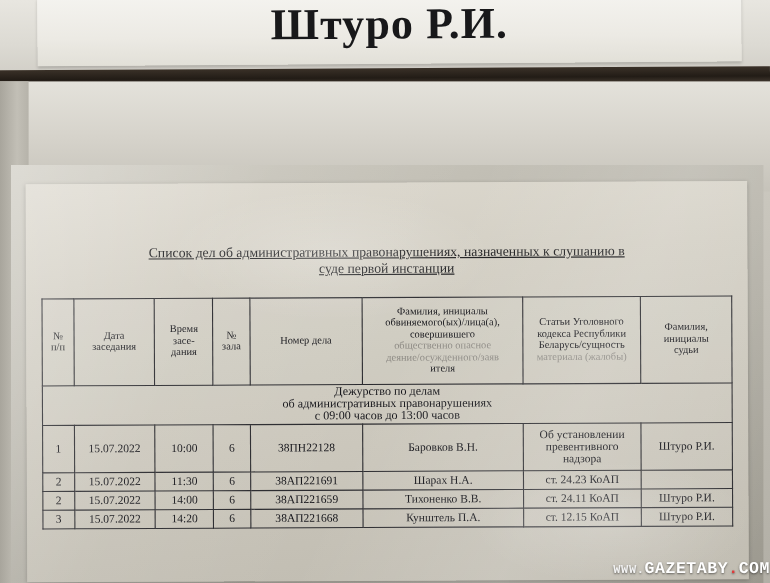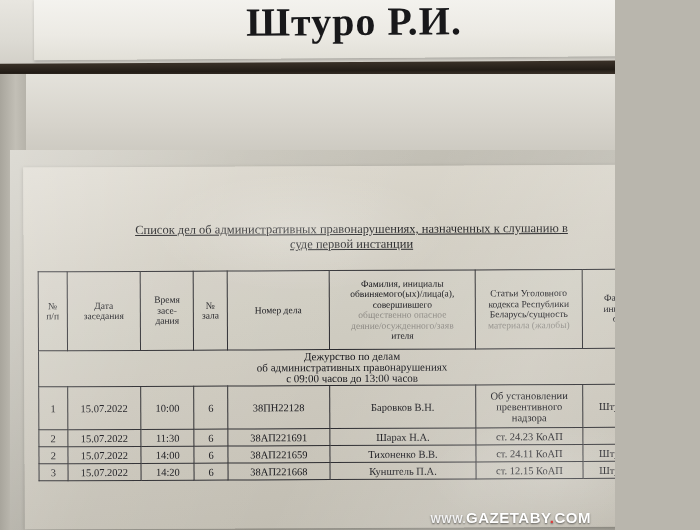--- a/index.html
+++ b/index.html
@@ -8,21 +8,21 @@
   }
   body {
     width: 700px;
     height: 530px;
     overflow: hidden;
     font-family: "Liberation Serif", serif;
     background: #b9b6ad;
   }
   .photo {
     position: relative;
-    width: 615px;
+    width: 700px;
     height: 530px;
     background: linear-gradient(180deg, #d9d6cd 0%, #cbc8bf 30%, #bfbcb3 60%, #b2afa6 100%);
     overflow: hidden;
   }
 
   
   .wall-top {
     position: absolute;
     left: 0; top: 0;
     width: 700px; height: 74px;
@@ -147,22 +147,22 @@
   .c-person { width: 152px; }
   .c-article { width: 108px; }
   .c-judge { width: 84px; }
 
   .tall td { height: 40px; }
   .lh-tight { line-height: 12px; }
 
   
   .watermark {
     position: absolute;
-    right: 24px; bottom: 4px;
-    font-family: Liberation Sans, sans-serif;
+    right: 0; bottom: 4px;
+    font-family: Liberation Mono, monospace;
     font-size: 15px;
     font-weight: bold;
     letter-spacing: 0.5px;
     color: #ffffff;
     text-shadow: 0 1px 2px rgba(0,0,0,0.55);
   }
   .watermark .www { font-size: 11px; font-weight: bold; color: #f2f2f2; }
   .watermark .dot { color: #e03a3a; }
 
   

